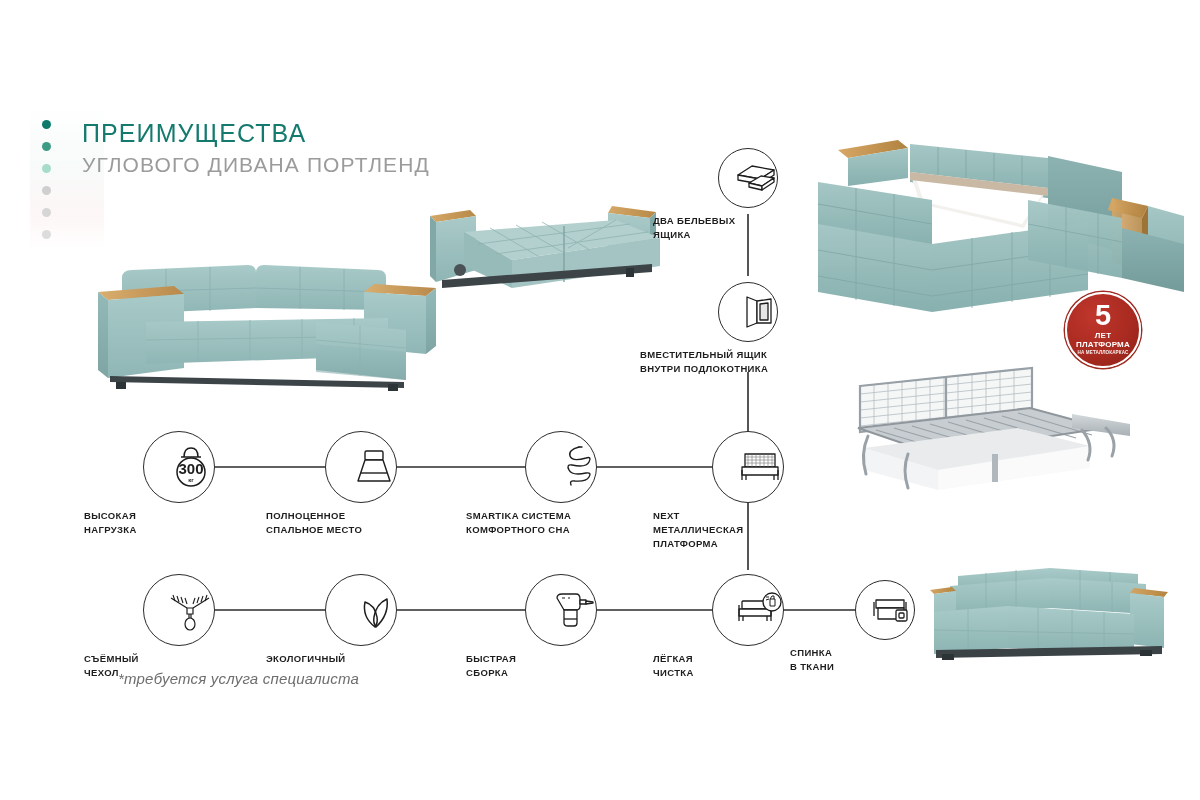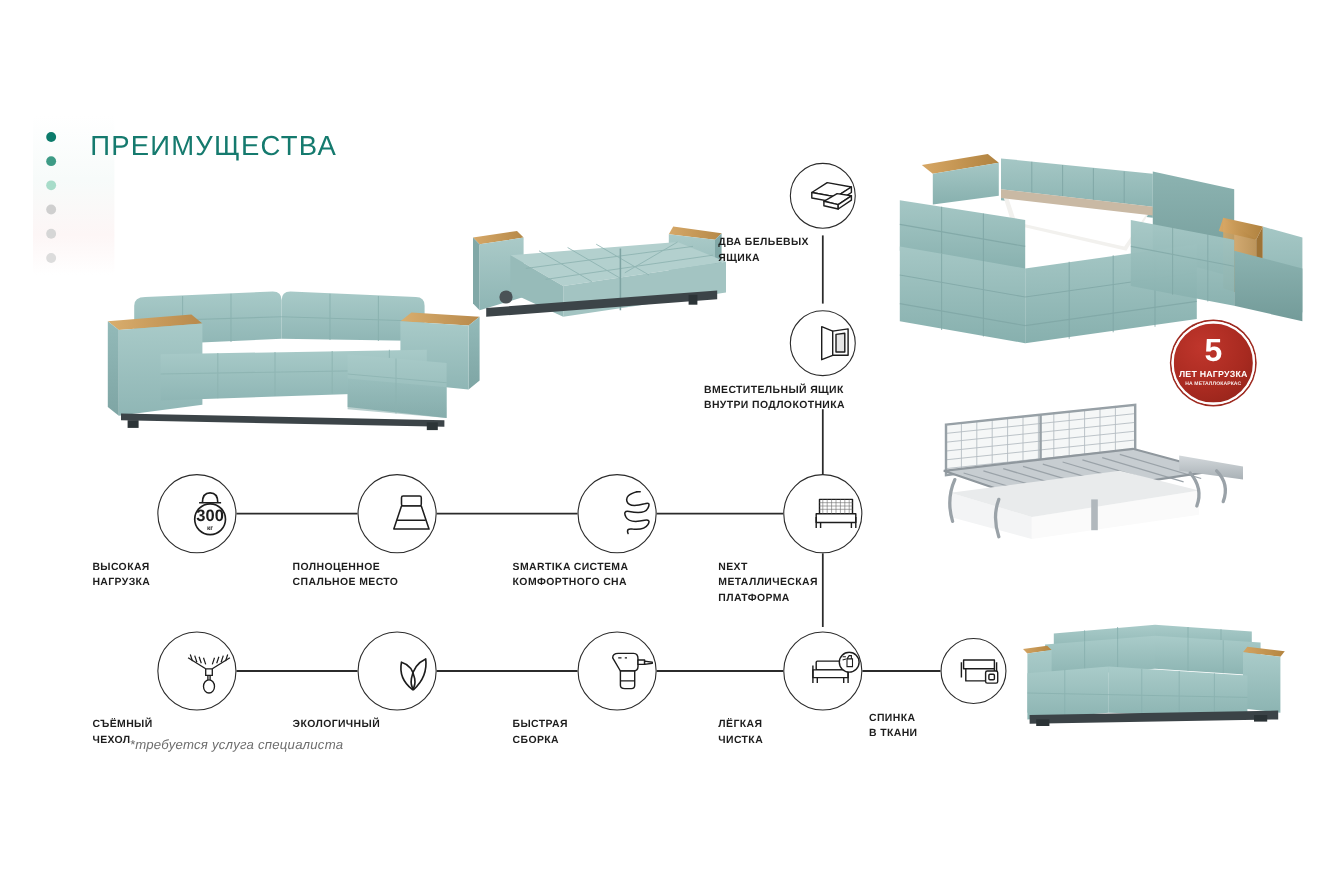--- a/index.html
+++ b/index.html
@@ -68,41 +68,42 @@
     display:flex;flex-direction:column;align-items:center;justify-content:center;
     color:#fff;text-align:center;
   }
   .badge-num{font-size:29px;font-weight:700;line-height:.95;margin-top:-3px;}
   .badge-l1{font-size:8px;font-weight:700;letter-spacing:.2px;margin-top:2px;}
   .badge-l2{font-size:4.6px;font-weight:700;letter-spacing:.1px;margin-top:1px;opacity:.92;}
 
   
   .footnote{
     position:absolute;left:118px;top:670px;
-    font-size:12px;font-style:italic;color:#6d6d6d;letter-spacing:.2px;
+    font-size:15px;font-style:italic;color:#6d6d6d;letter-spacing:.2px;
   }
 </style>
 </head>
 <body>
 
 <div class="stage">
 
   <div class="header-fade"></div>
 
   <div class="dots">
     <div class="dot" style="background:#0c7b6b"></div>
     <div class="dot" style="background:#3d9b86"></div>
     <div class="dot" style="background:#a7dcc9"></div>
     <div class="dot" style="background:#cfcfcf"></div>
     <div class="dot" style="background:#d6d6d6"></div>
     <div class="dot" style="background:#dcdcdc"></div>
   </div>
 
   <div class="title-block">
     <div class="title-main">ПРЕИМУЩЕСТВА</div>
+    <div class="title-sub">УГЛОВОГО ДИВАНА ПОРТЛЕНД</div>
   </div>
 
   <div class="photo" style="left:88px;top:248px;">
     <svg width="360" height="145" viewBox="0 0 360 145">
       <defs>
         <linearGradient id="fab1" x1="0" y1="0" x2="0" y2="1">
           <stop offset="0" stop-color="#a8cac8"></stop>
             <stop offset="1" stop-color="#8fb6b5"></stop>
         </linearGradient>
         <linearGradient id="fab1d" x1="0" y1="0" x2="0" y2="1">
@@ -379,21 +380,21 @@
       </g>
 
       <path d="M14,94 L240,90 L240,98 L14,102 Z" fill="#3b4347"></path>
       <rect x="20" y="98" width="12" height="6" fill="#2b3336"></rect>
       <rect x="218" y="94" width="12" height="6" fill="#2b3336"></rect>
     </svg>
   </div>
 
   <div class="badge">
     <div class="badge-num">5</div>
-    <div class="badge-l1">ЛЕТ НАГРУЗКА</div>
+    <div class="badge-l1">ЛЕТ ПЛАТФОРМА</div>
     <div class="badge-l2">НА МЕТАЛЛОКАРКАС</div>
   </div>
 
   <svg class="diagram">
     <g stroke="#2b2b2b" stroke-width="1.6" fill="none">
 
       <path d="M748,214 L748,276"></path>
       <path d="M748,372 L748,432"></path>
 
       <path d="M215,467 L325,467"></path>

